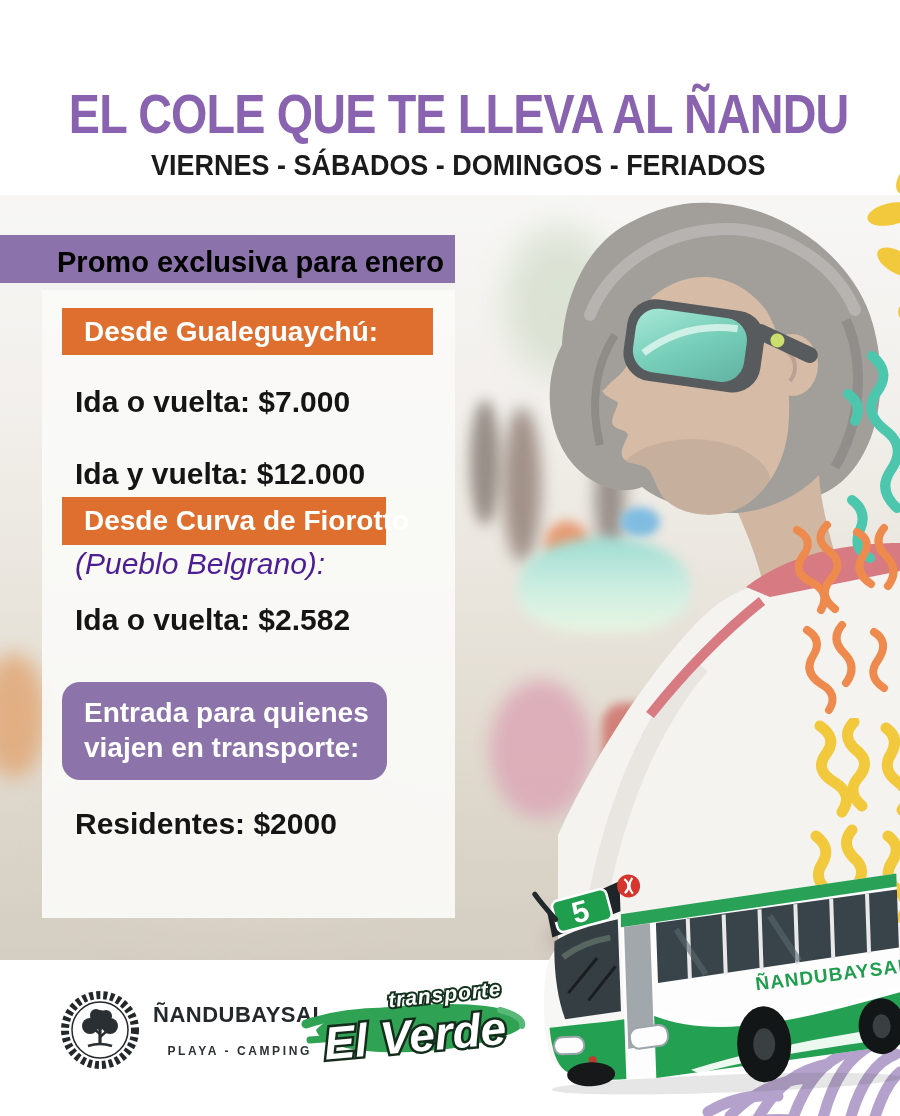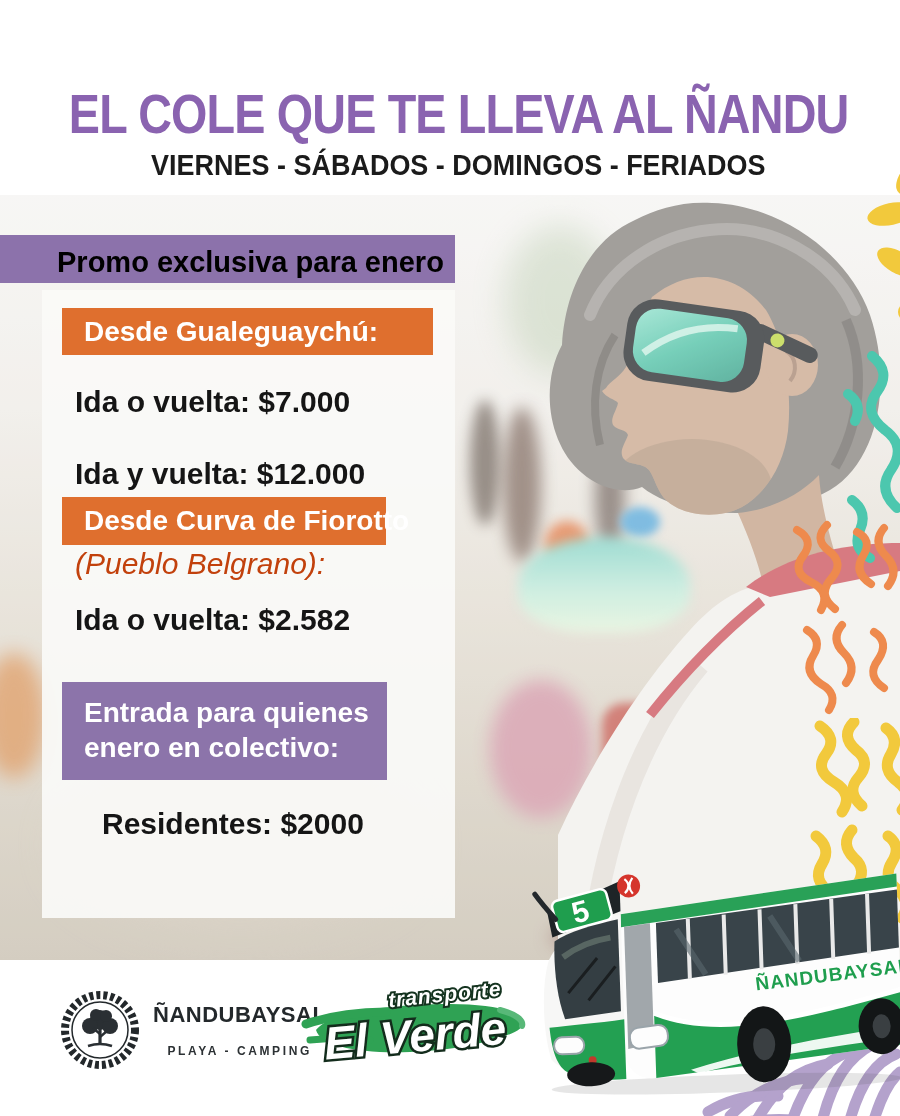--- a/index.html
+++ b/index.html
@@ -29,25 +29,25 @@
   
   .card{position:absolute;left:42px;top:290px;width:413px;height:628px;
         background:rgba(250,250,248,.93);}
   .banner-orange{position:absolute;left:20px;background:#df6f2e;color:#fff;font-weight:bold;
                  font-size:28px;display:flex;align-items:center;padding-left:22px;
                  box-sizing:border-box;white-space:nowrap;}
   .banner-g{top:18px;width:371px;height:47px;}
   .banner-f{top:207px;width:324px;height:48px;}
   .banner-purple2{position:absolute;left:20px;top:392px;width:325px;height:98px;background:#8c74aa;
                   color:#fff;font-weight:bold;font-size:28px;line-height:35px;
-                  padding:13px 0 0 22px;box-sizing:border-box;}
+                  padding:13px 0 0 22px;box-sizing:border-box;border-radius:18px;}
   .price{position:absolute;left:33px;color:#151515;font-weight:bold;font-size:30px;white-space:nowrap;}
   .p1{top:95px;text-align:center;} .p2{top:133px;margin-top:34px;}
-  .pueblo{position:absolute;left:33px;top:257px;color:#c2410c;font-style:italic;font-size:30px;white-space:nowrap;}
-  .p3{top:313px;} .p4{top:517px;margin-left:27px;} .p5{top:557px;}
+  .pueblo{position:absolute;left:33px;top:257px;color:#4c1d95;font-style:italic;font-size:30px;white-space:nowrap;}
+  .p3{top:313px;} .p4{top:517px;} .p5{top:557px;}
 
   
   .decor{position:absolute;}
 
   
   .logo-nandu{position:absolute;left:60px;top:990px;display:flex;align-items:center;gap:13px;}
   .nandu-text{display:flex;flex-direction:column;align-items:center;}
   .nandu-name{font-size:22px;font-weight:bold;color:#23282b;letter-spacing:.5px;white-space:nowrap;}
   .nandu-tag{font-size:12px;font-weight:bold;color:#2c3134;letter-spacing:2.6px;margin-top:16px;white-space:nowrap;}
   .logo-verde{position:absolute;left:300px;top:968px;width:238px;height:118px;}
@@ -165,21 +165,21 @@
     <div class="banner-orange banner-g">Desde Gualeguaychú:</div>
     <div class="price p1">Ida o vuelta: $7.000</div>
     <div class="price p2">Ida y vuelta: $12.000</div>
 
     <div class="banner-orange banner-f">Desde Curva de Fiorotto</div>
     <div class="pueblo">(Pueblo Belgrano):</div>
     <div class="price p3">Ida o vuelta: $2.582</div>
 
     <div class="banner-purple2">
       <div>Entrada para quienes</div>
-      <div>enero en colectivo:</div>
+      <div>viajen en transporte:</div>
     </div>
     <div class="price p4">Residentes: $2000</div>
   </div>
 
   <svg class="decor" style="left:698px;top:1022px;width:202px;height:94px;" viewBox="0 0 202 94">
     <g stroke="#b4a2cc" stroke-width="11" fill="none" stroke-linecap="round">
       <path d="M10,90 C 30,78 55,72 80,74"></path>
       <path d="M32,94 C 55,70 80,58 110,56"></path>
       <path d="M60,96 C 80,62 100,48 130,42"></path>
       <path d="M95,96 C 108,60 125,40 150,30"></path>

